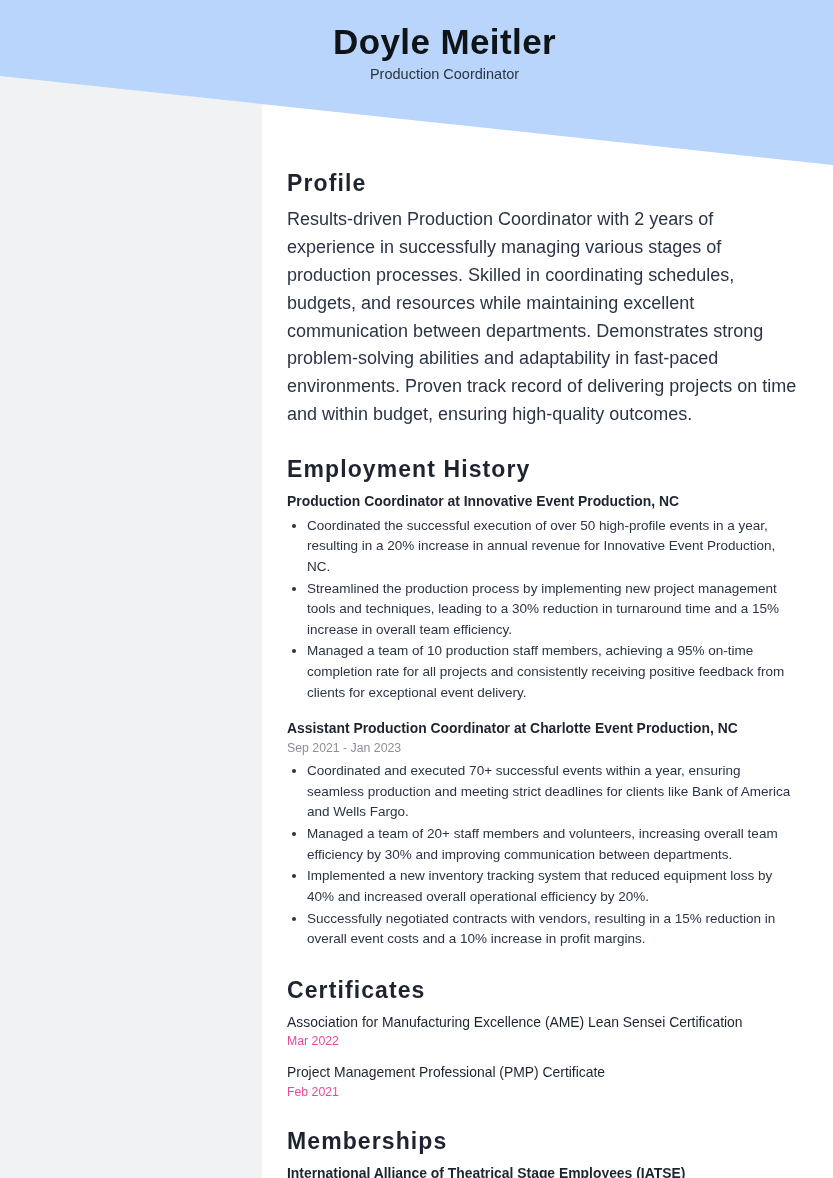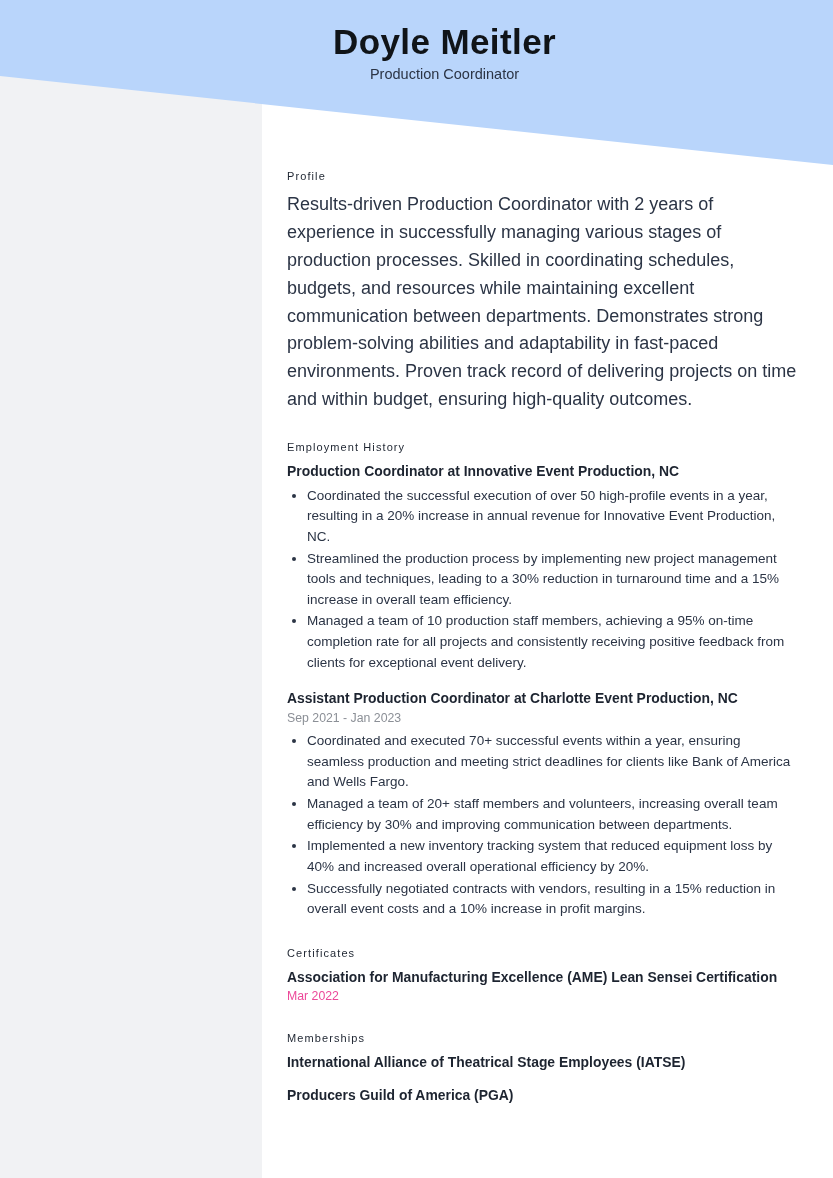--- a/index.html
+++ b/index.html
@@ -149,22 +149,22 @@
 
   
   .main {
     position: absolute;
     top: 170px;
     left: 287px;
     width: 514px;
     z-index: 2;
   }
   .main-heading {
-    font-size: 11px;
-    font-weight: normal;
+    font-size: 23px;
+    font-weight: bold;
     letter-spacing: 1.1px;
     color: #1d2430;
     margin-bottom: 9px;
   }
   .section { margin-bottom: 27px; }
   .profile-text {
     font-size: 18px;
     line-height: 1.55;
     color: #2b3445;
   }
@@ -187,21 +187,21 @@
   }
   ul.bullets li {
     font-size: 13.5px;
     line-height: 1.53;
     color: #2b3445;
     margin-bottom: 1px;
   }
   .cert { margin-bottom: 13px; }
   .cert-name {
     font-size: 13.9px;
-    font-weight: bold;
+    font-weight: normal;
     color: #1d2430;
     line-height: 1.4;
   }
   .cert-date {
     font-size: 12.3px;
     color: #ec4899;
     margin-top: 1px;
     line-height: 1.4;
   }
   .member-name {
@@ -363,20 +363,24 @@
       </div>
   </div>
 
   <div class="section">
     <div class="main-heading">Certificates</div>
     <div id="certs-list">
         <div class="cert">
           <div class="cert-name">Association for Manufacturing Excellence (AME) Lean Sensei Certification</div>
           <div class="cert-date">Mar 2022</div>
         </div>
+        <div class="cert">
+          <div class="cert-name">Project Management Professional (PMP) Certificate</div>
+          <div class="cert-date">Feb 2021</div>
+        </div>
       </div>
   </div>
 
   <div class="section">
     <div class="main-heading">Memberships</div>
     <div id="members-list">
         <div class="member-name">International Alliance of Theatrical Stage Employees (IATSE)</div>
         <div class="member-name">Producers Guild of America (PGA)</div>
       </div>
   </div>

